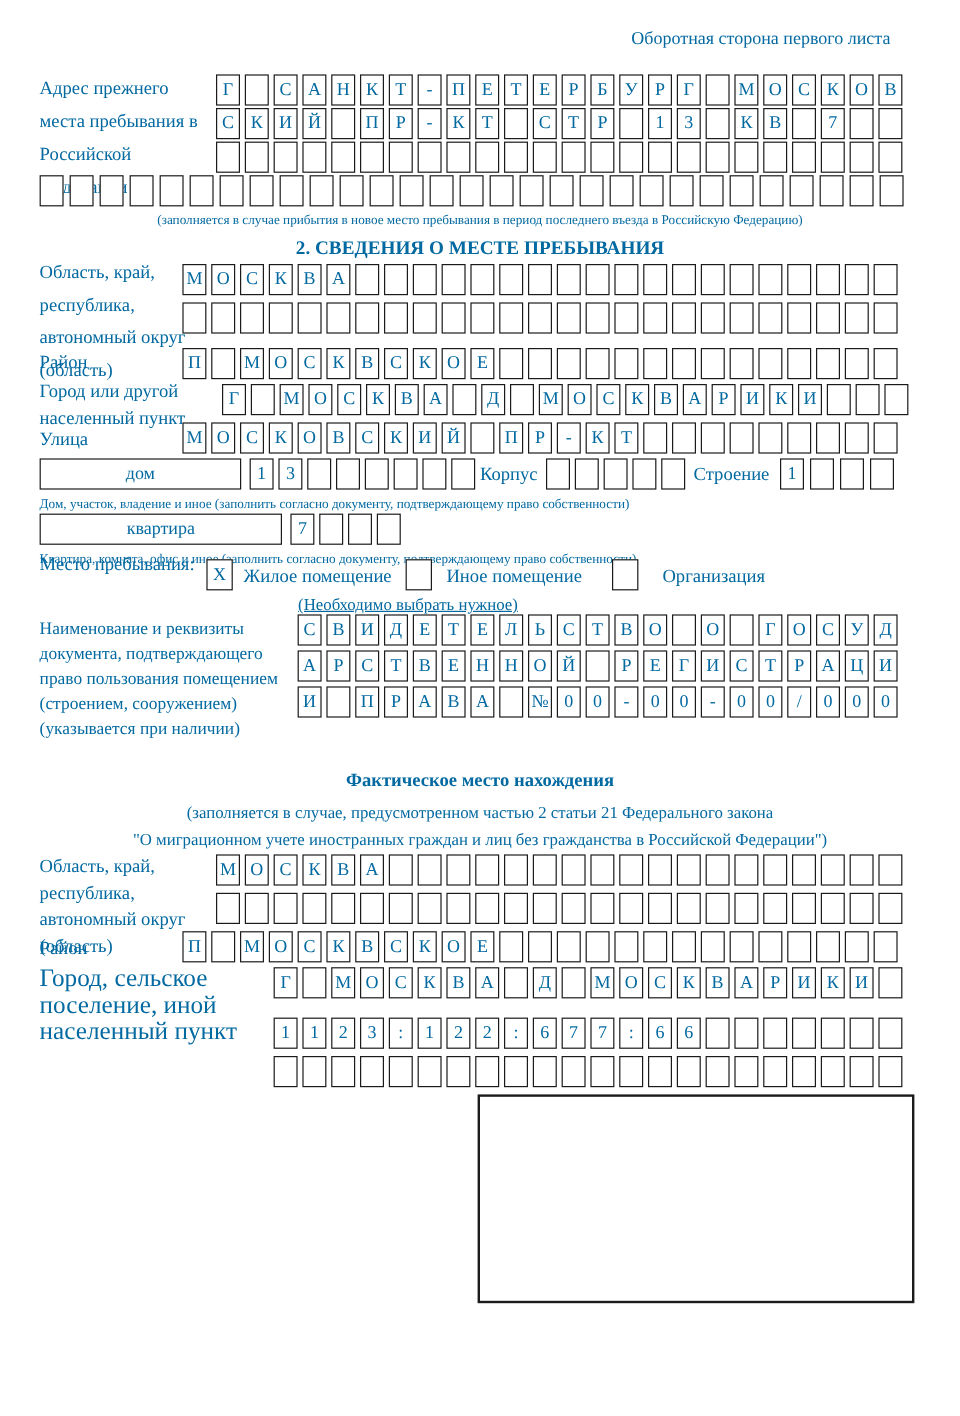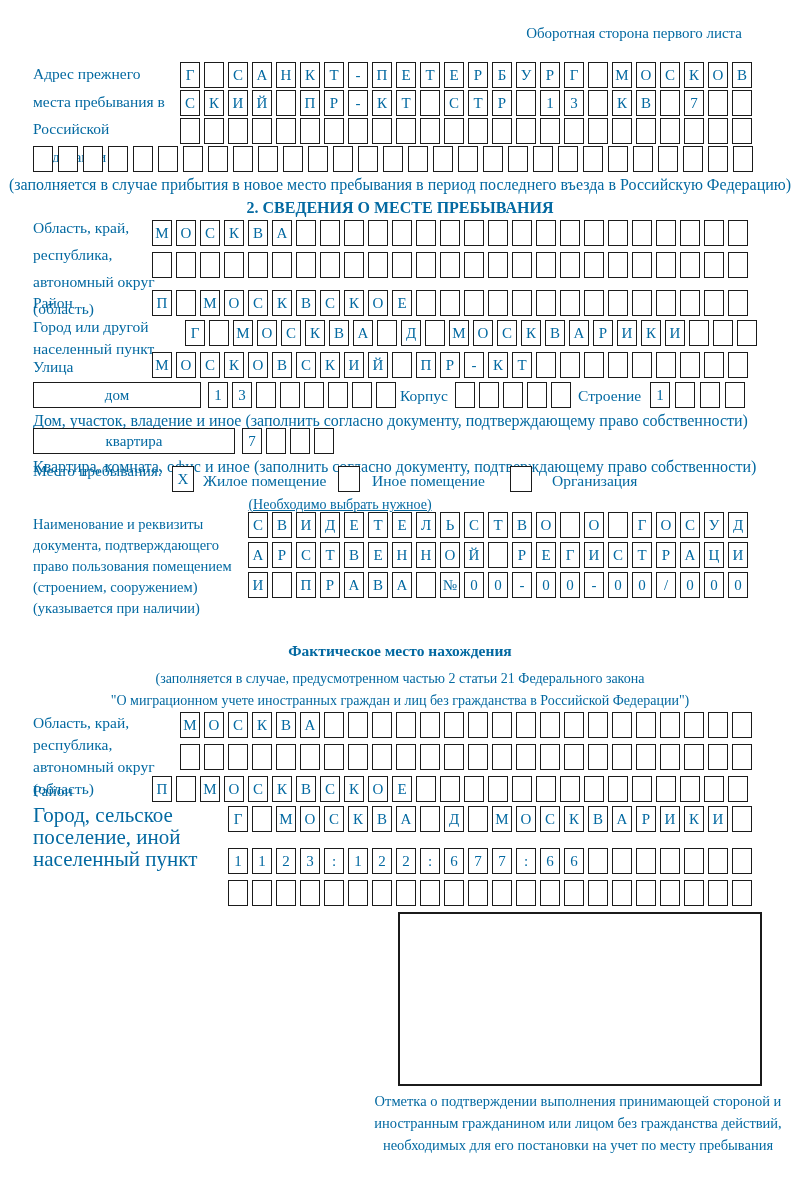--- a/index.html
+++ b/index.html
@@ -1,19 +1,19 @@
 <!DOCTYPE html>
 <html><head>
 <meta charset="utf-8">
 <style>
   html,body{margin:0;padding:0;background:#fff;}
   .page{position:relative;width:800px;height:1180px;background:#fff;
         font-family:"Liberation Serif","DejaVu Serif",serif;color:#0369a1;overflow:hidden;}
   .lbl{position:absolute;font-size:15.5px;line-height:22px;}
-  .note{position:absolute;font-size:16px;line-height:17px;}
+  .note{position:absolute;font-size:11px;line-height:17px;}
   .bold{font-weight:bold;}
   .center{text-align:center;}
   .cells{position:absolute;display:flex;gap:4px;}
   .cells.g5{gap:5px;}
   .cell{box-sizing:border-box;flex:0 0 20px;width:20px;height:26px;border:1.5px solid #1b1b1b;
         display:flex;align-items:center;justify-content:center;font-size:15px;background:#fff;}
   .widebox{position:absolute;box-sizing:border-box;height:26px;border:1.5px solid #1b1b1b;
         display:flex;align-items:center;justify-content:center;font-size:15px;background:#fff;}
   .checkbox{position:absolute;box-sizing:border-box;width:22px;height:26px;border:1.6px solid #1b1b1b;
         display:flex;align-items:center;justify-content:center;font-size:15px;background:#fff;}
@@ -555,15 +555,14 @@
       <span class="cell"></span>
       <span class="cell"></span>
       <span class="cell"></span>
       <span class="cell"></span>
       <span class="cell"></span>
       <span class="cell"></span>
       <span class="cell"></span>
     </div>
 
   <div class="stamp" style="left:398px;top:912px;width:360px;height:170px;"></div>
-  <div class="lbl center" style="left:368px;top:1090px;width:420px;font-size:14.5px;">Отметка о подтверждении выполнения принимающей стороной и иностранным гражданином или лицом без гражданства действий, необходимых для его постановки на учет по месту пребывания</div>
 
 </div>
 
 </body></html>

